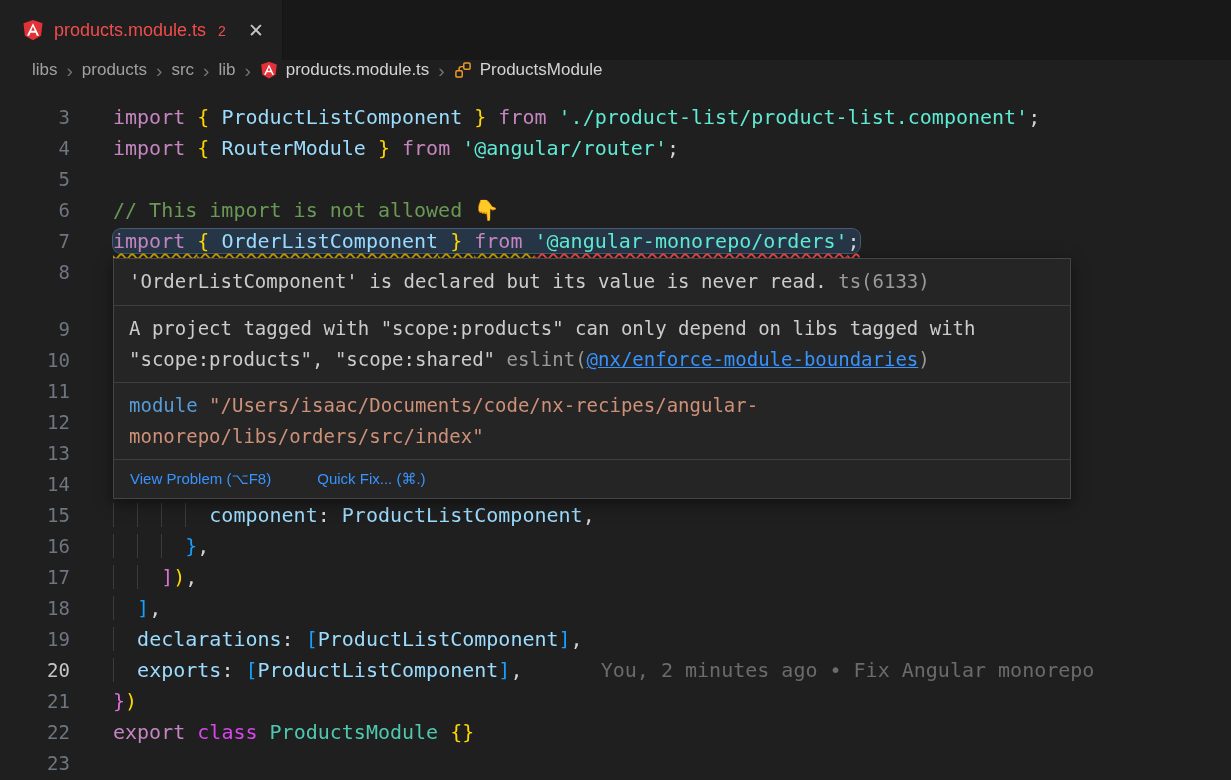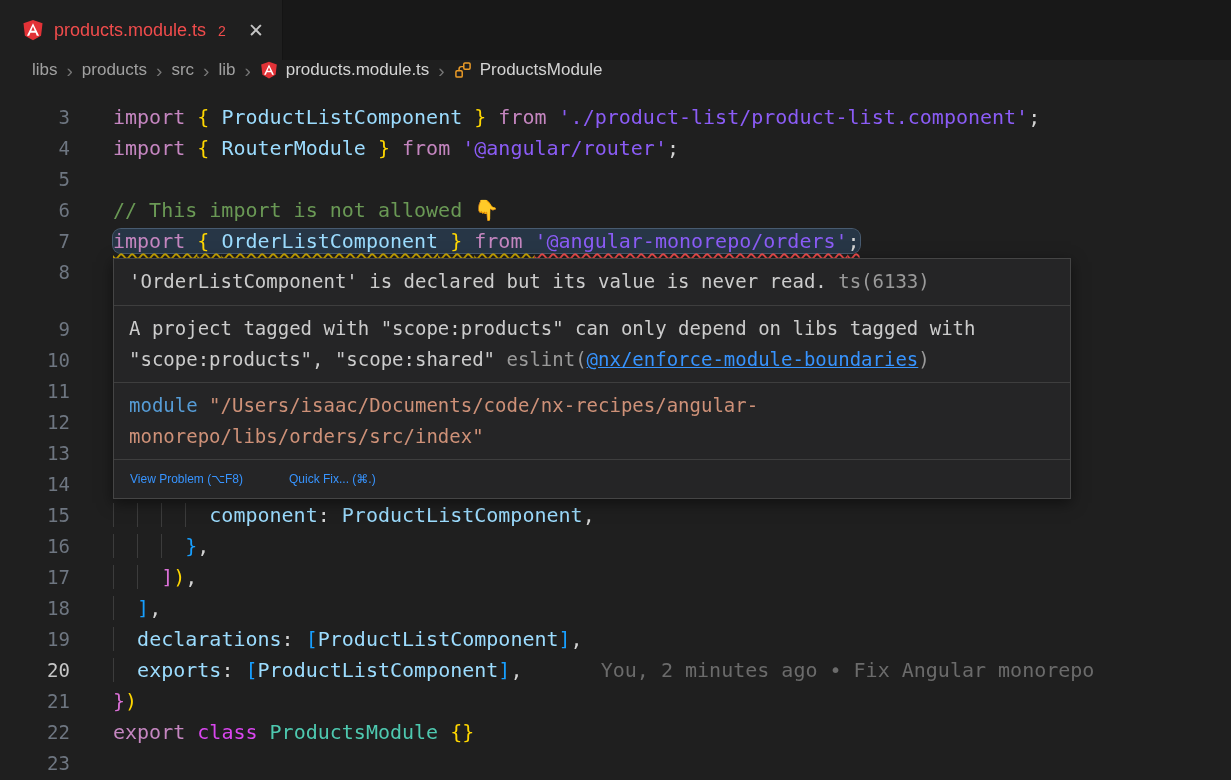--- a/index.html
+++ b/index.html
@@ -25,42 +25,42 @@
   .line{display:flex;height:31px;white-space:pre}
   .line:nth-child(6){margin-bottom:26px}
   .gutter{flex:0 0 70px;text-align:right;color:#6e7681;font-size:19px;user-select:none}
   .gutter.active{color:#c6c6c6}
   .content{padding-left:43px}
   .tk.kw{color:#c586c0}
   .tk.kwb{color:#d946ef}
   .tk.id{color:#9cdcfe}
   .tk.cls{color:#4ec9b0}
   .tk.prop{color:#9cdcfe}
-  .tk.str{color:#8b5cf6}
+  .tk.str{color:#5eead4}
   .tk.cm{color:#6a9955}
   .tk.pn{color:#d4d4d4}
   .tk.bgold{color:#ffd700}
   .tk.bpink{color:#da70d6}
   .tk.bblue{color:#179fff}
   .tk.emoji{color:#ffd700}
   .tk.err{text-decoration:underline;text-decoration-style:wavy;text-decoration-color:#f14c4c;text-decoration-thickness:2px;text-underline-offset:5px}
   .tk.warn{text-decoration:underline;text-decoration-style:wavy;text-decoration-color:#cca700;text-decoration-thickness:2px;text-underline-offset:5px}
   .tk.ind{background-image:repeating-linear-gradient(90deg,#3c3c3c 0 1px,transparent 1px 2ch)}
   .tk.blame{color:#6b6b6b;padding-left:6.5ch}
   .hl-box{background:rgba(56,103,151,.32);box-shadow:0 0 0 1px rgba(121,163,210,.45);border-radius:8px}
 
   
   .popup{position:absolute;left:113px;top:156px;width:958px;background:#252526;border:1px solid #454545;box-shadow:0 4px 14px rgba(0,0,0,.5);z-index:10}
   .psec{padding:7px 15px;border-bottom:1px solid #3e3e3e;color:#cccccc;font-size:19px;line-height:31px;white-space:pre-wrap}
   .psec:first-child{padding:7px 15px 8px}
   .pp.dim{color:#9a9a9a}
   .pp.link{color:#3794ff;text-decoration:underline;cursor:pointer}
   .pp.kwb{color:#569cd6}
   .pp.str{color:#ce9178}
-  .pactions{display:flex;gap:46px;padding:7px 16px;font-family:"Liberation Sans",sans-serif;font-size:12px;line-height:24px}
+  .pactions{display:flex;gap:46px;padding:7px 16px;font-family:"Liberation Sans",sans-serif;font-size:15px;line-height:24px}
   .paction{color:#3794ff;cursor:pointer}
 </style>
 </head>
 <body>
 
 <div class="window">
 
   <div class="tab-bar">
     <div class="tab">
       <span class="tab-icon">

